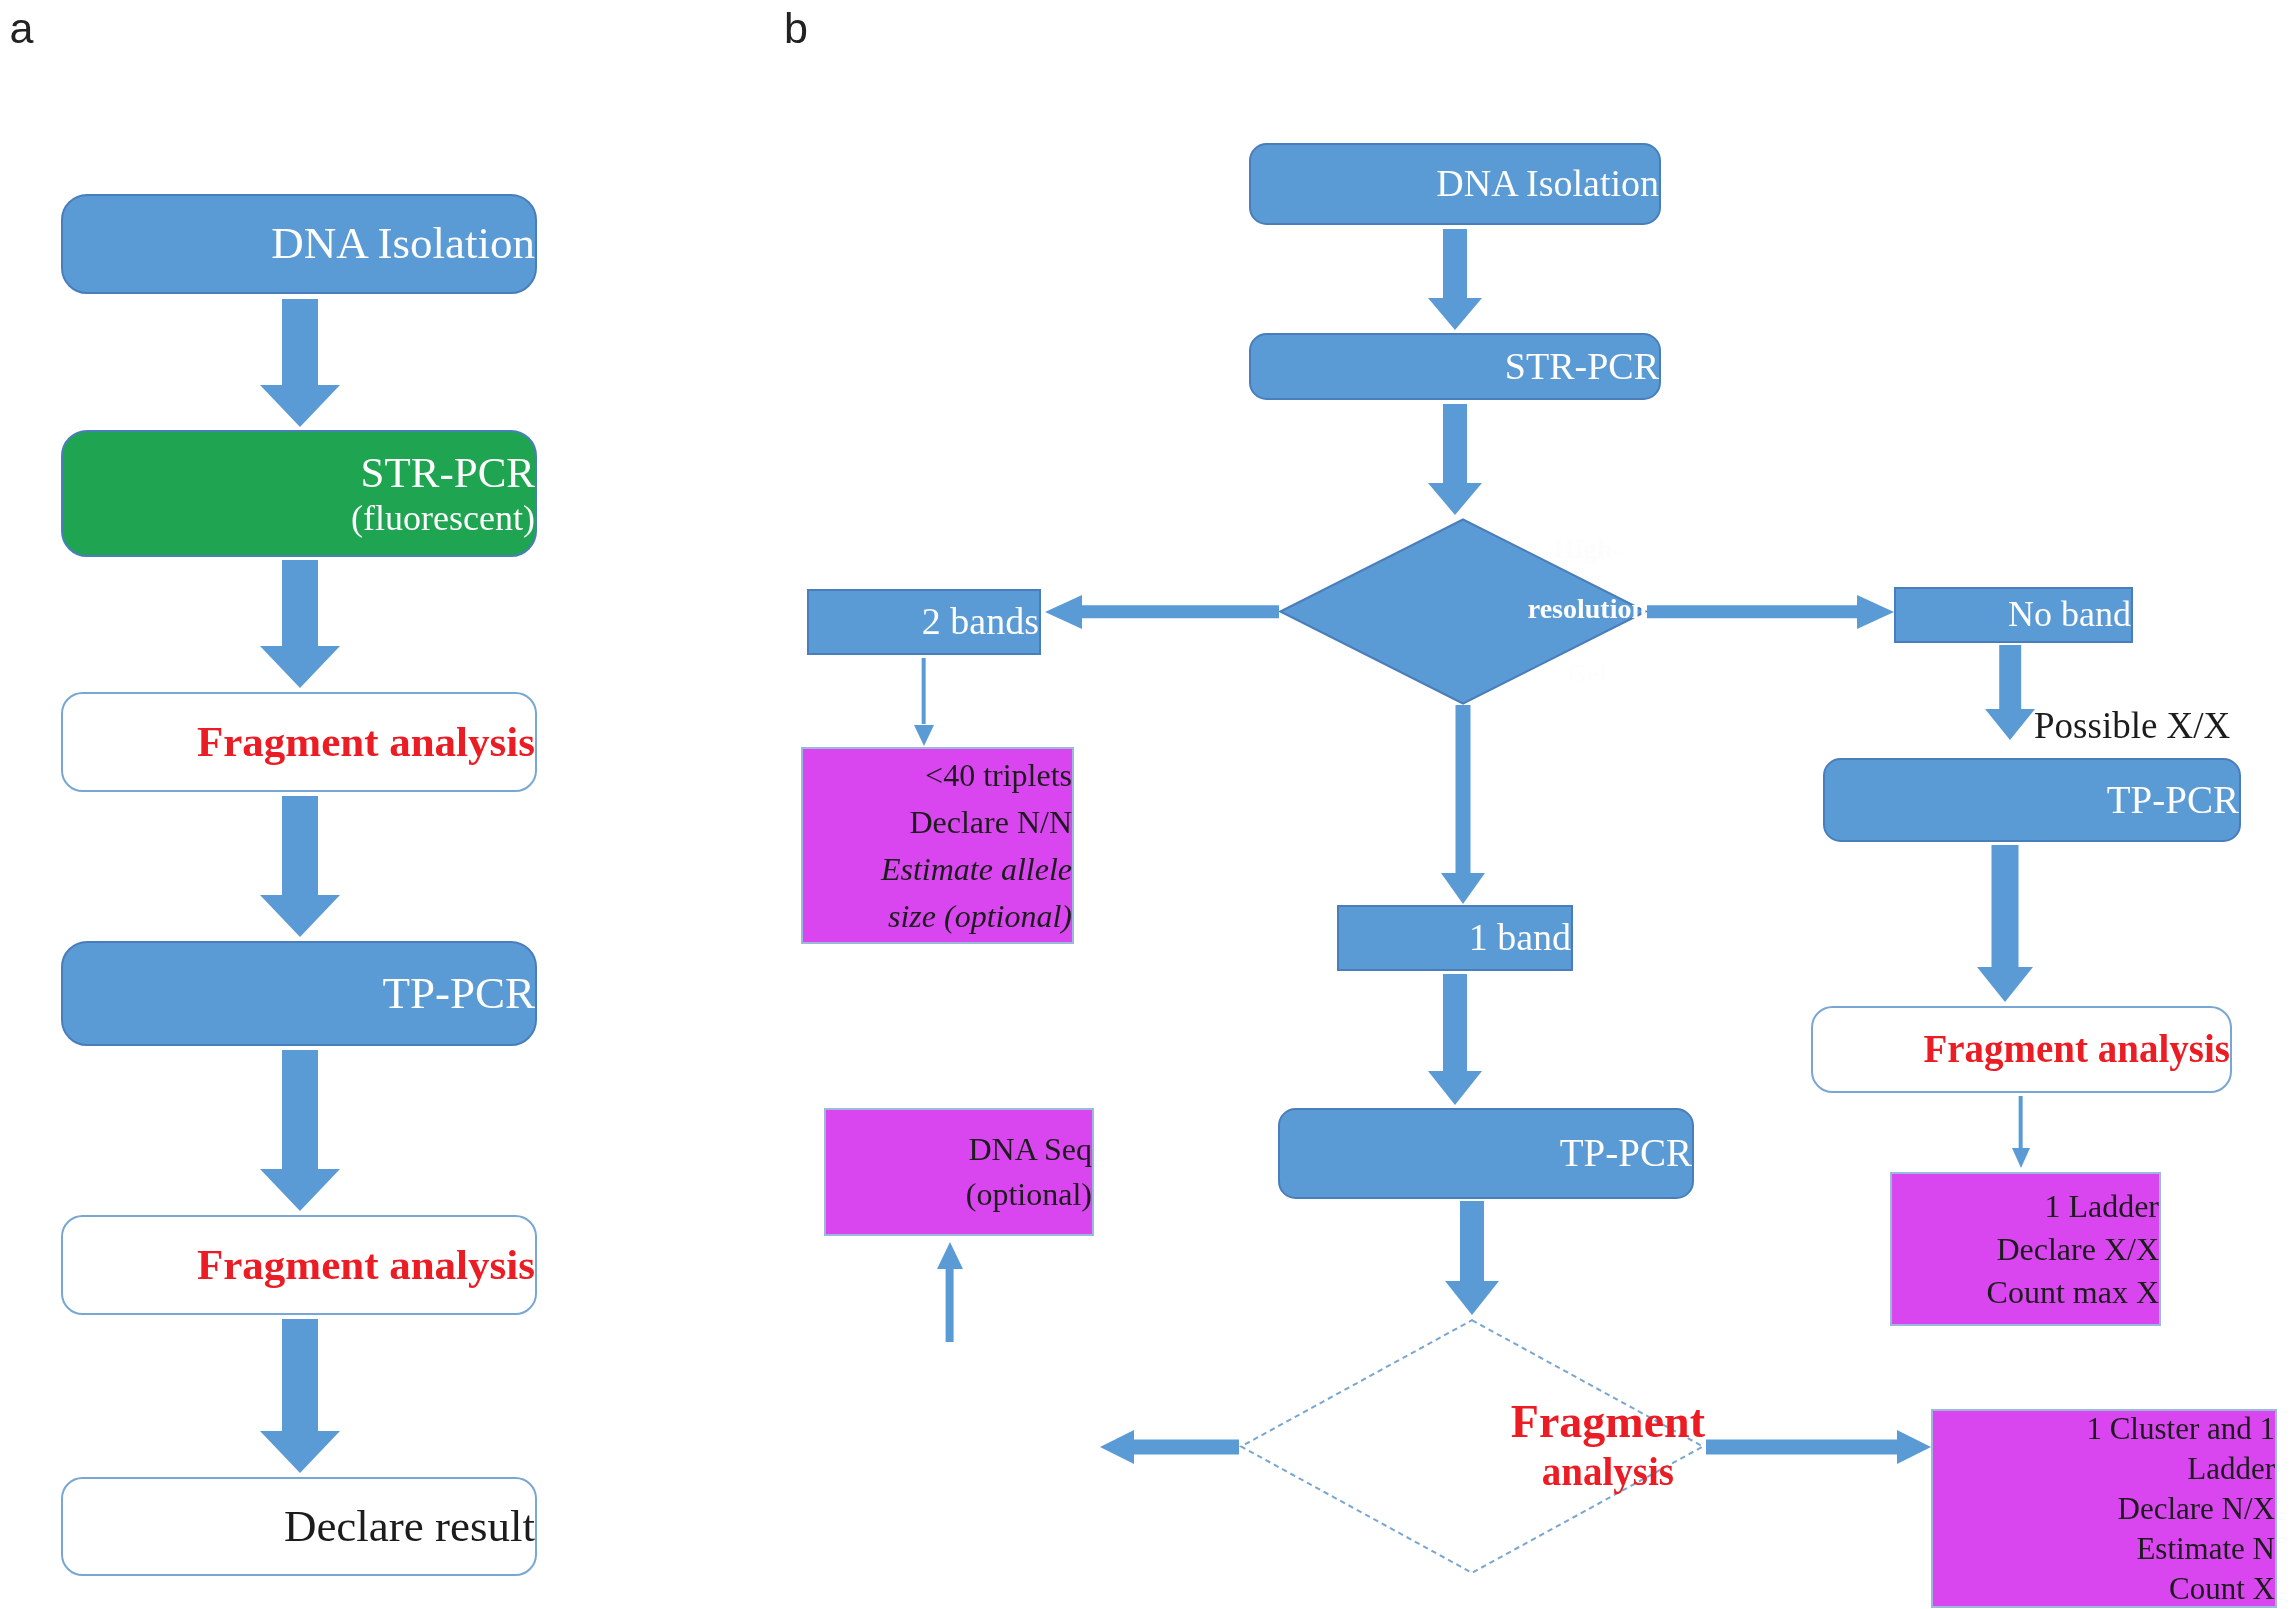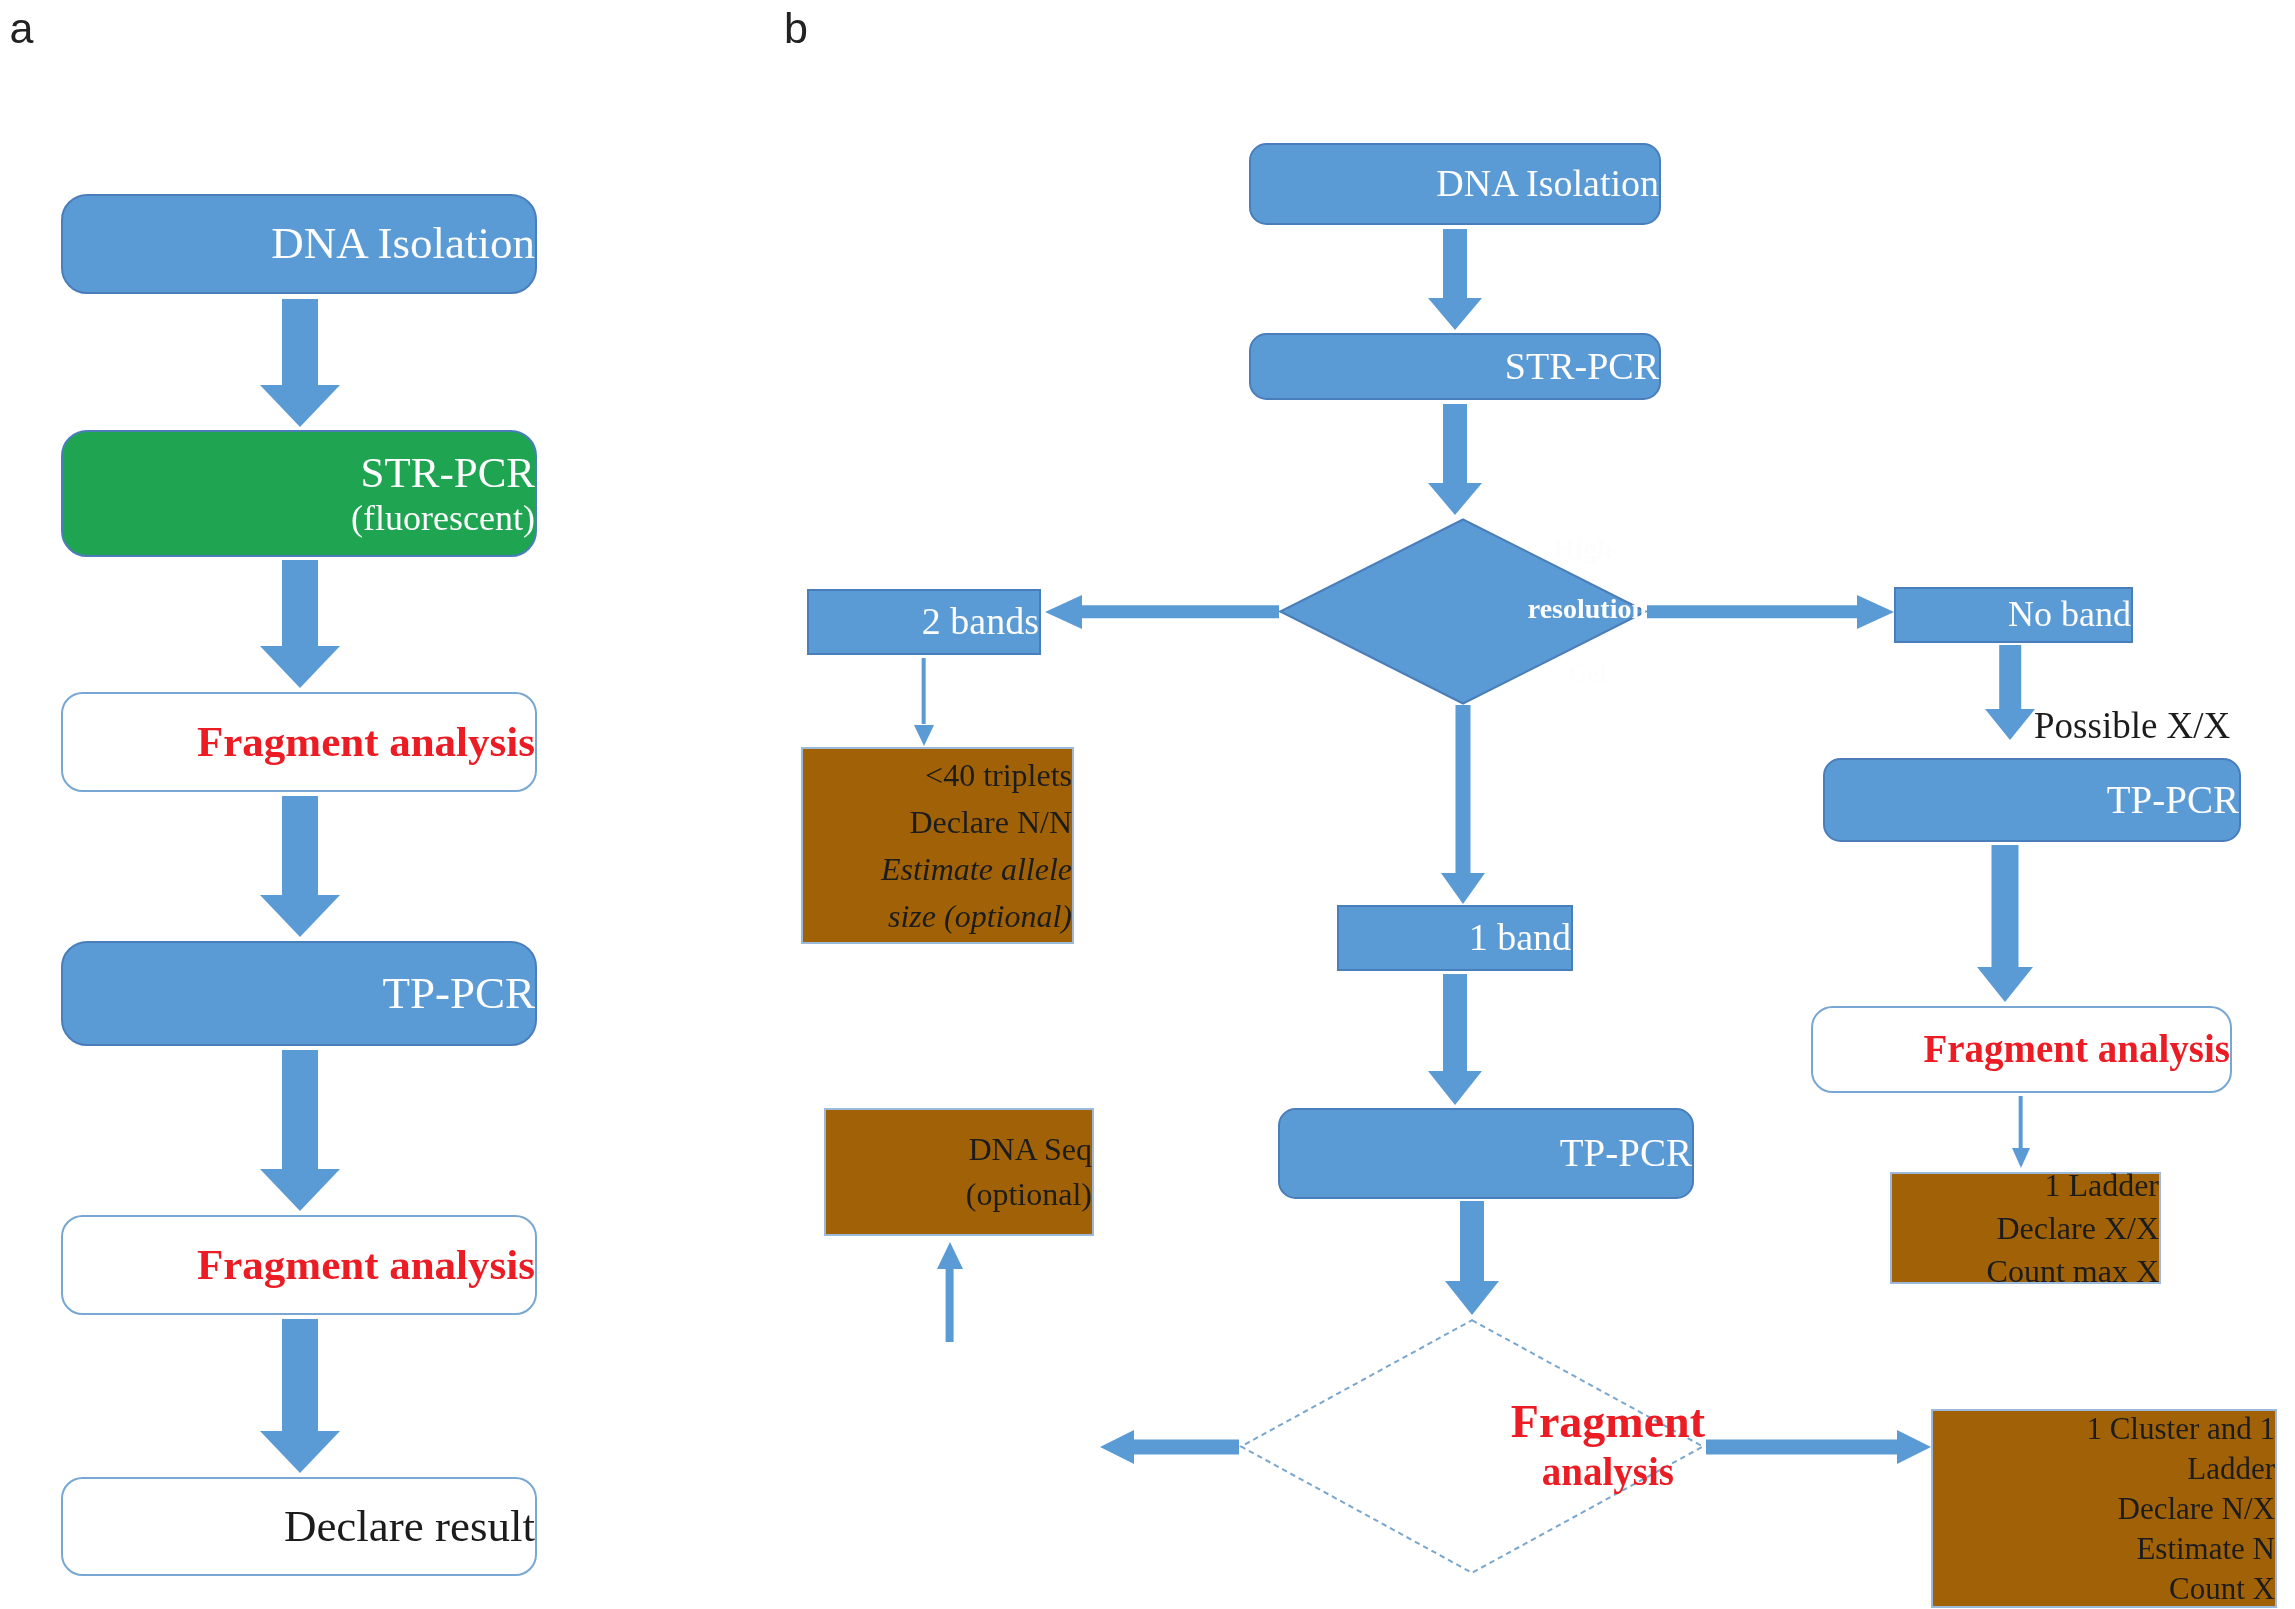--- a/index.html
+++ b/index.html
@@ -8,21 +8,21 @@
   .panel-label{position:absolute;font-family:"Liberation Sans","DejaVu Sans",sans-serif;
                font-size:43px;color:#222;font-weight:500;}
   .node{position:absolute;display:flex;flex-direction:column;align-items:flex-end;justify-content:center;
         text-align:center;box-sizing:border-box;line-height:1.15;}
   .blue{background:#5b9bd5;border:2px solid #4a7ebb;color:#fdfdfd;}
   .green{background:#1fa551;border:2px solid #4a7ebb;color:#fdfdfd;}
   .rounded-lg{border-radius:26px;}
   .rounded-md{border-radius:17.6px;}
   .rect{border-radius:0;}
   .white-round{background:#fff;border:2.7px solid #78a7d3;border-radius:21.6px;}
-  .white-rect{background:#a16207;border:2px solid #9cb9da;color:#1c1c1c;}
+  .white-rect{background:#d946ef;border:2px solid #9cb9da;color:#1c1c1c;}
   .red-text{color:#ec1c24;}
   .black-text{color:#1c1c1c;}
   .italic{font-style:italic;}
   
   .arrow{position:absolute;--c:#5b9bd5;}
   .arrow .stem{position:absolute;background:var(--c);}
   .arrow .head{position:absolute;width:0;height:0;}
   .dir-down .stem{left:50%;top:0;transform:translateX(-50%);width:var(--stem);height:calc(100% - var(--headlen));}
   .dir-down .head{left:50%;bottom:0;transform:translateX(-50%);
       border-left:calc(var(--head)/2) solid transparent;border-right:calc(var(--head)/2) solid transparent;
@@ -179,21 +179,21 @@
 
   <div class="node white-round red-text" style="left:1811px;top:1006px;width:421px;height:87px;font-size:39px;font-weight:600;">
     <span>Fragment analysis</span>
   </div>
 
   <div class="arrow dir-down" style="left:1999px;top:1096px;width:43px;height:72px;--stem:4.7px;--head:19px;--headlen:20px;">
       <div class="stem"></div>
       <div class="head"></div>
     </div>
 
-  <div class="node white-rect" style="left:1890px;top:1172px;width:271px;height:112px;font-size:32px;line-height:43px;">
+  <div class="node white-rect" style="left:1890px;top:1172px;width:271px;height:154px;font-size:32px;line-height:43px;">
     <div>1 Ladder</div>
     <div>Declare X/X</div>
     <div>Count max X</div>
   </div>
 
   <div class="arrow dir-down" style="left:1439px;top:705px;width:47px;height:199px;--stem:15px;--head:45px;--headlen:31px;">
       <div class="stem"></div>
       <div class="head"></div>
     </div>
 

